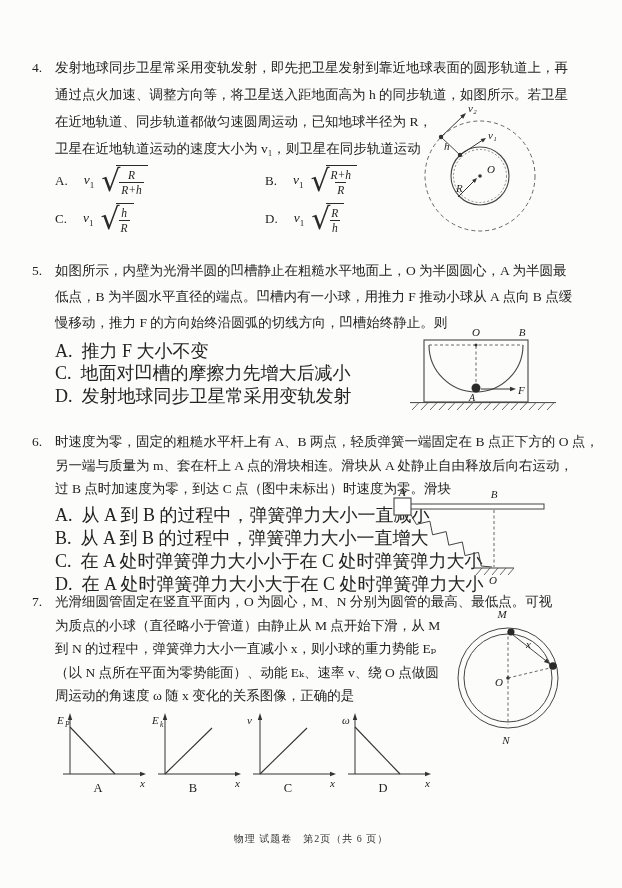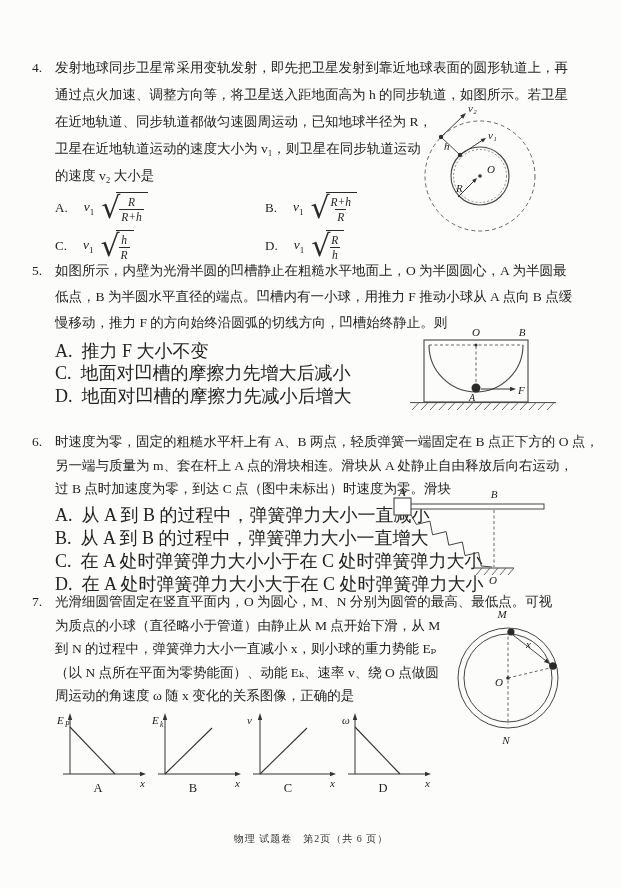--- a/index.html
+++ b/index.html
@@ -56,21 +56,20 @@
 <div class="page">
 
   <section class="q lh27" style="top:54px">
     <div class="line qhead">
       <span class="qnum">4.</span>
       <span>发射地球同步卫星常采用变轨发射，即先把卫星发射到靠近地球表面的圆形轨道上，再</span>
     </div>
     <div class="line indent">通过点火加速、调整方向等，将卫星送入距地面高为 h 的同步轨道，如图所示。若卫星</div>
     <div class="line indent">在近地轨道、同步轨道都做匀速圆周运动，已知地球半径为 R，</div>
     <div class="line indent">卫星在近地轨道运动的速度大小为 v₁，则卫星在同步轨道运动</div>
-    <div class="line indent">的速度 v₂ 大小是</div>
 
     <div class="optrow">
       <span class="opt4">
         <span class="olabel">A.</span>
         <span><span class="mi">v</span><sub class="msub">1</sub></span>
         <span class="sqrt">
             <span class="radsign">√</span>
             <span class="radbody">
               <span class="frac">
                 <span class="num">R</span>
@@ -147,21 +146,21 @@
   <section class="q lh26" style="top:258px">
     <div class="line qhead">
       <span class="qnum">5.</span>
       <span>如图所示，内壁为光滑半圆的凹槽静止在粗糙水平地面上，O 为半圆圆心，A 为半圆最</span>
     </div>
     <div class="line indent">低点，B 为半圆水平直径的端点。凹槽内有一小球，用推力 F 推动小球从 A 点向 B 点缓</div>
     <div class="line indent">慢移动，推力 F 的方向始终沿圆弧的切线方向，凹槽始终静止。则</div>
     <div class="q5opts">
       <div class="optline"><span class="olabel">A.</span><span>推力 F 大小不变</span></div>
       <div class="optline"><span class="olabel">C.</span><span>地面对凹槽的摩擦力先增大后减小</span></div>
-      <div class="optline"><span class="olabel">D.</span><span>地面对凹槽的摩擦力先减小后增大</span></div>
+      <div class="optline"><span class="olabel">D.</span><span>发射地球同步卫星常采用变轨发射</span></div>
     </div>
 
     <svg class="fig" style="left:374px;top:66px" width="205" height="108" viewBox="0 0 205 108">
       <rect x="18" y="16" width="104" height="62" fill="none" stroke="#444" stroke-width="1.1"></rect>
       <line x1="23" y1="21" x2="117" y2="21" stroke="#555" stroke-width="0.9" stroke-dasharray="3,2.5"></line>
       <path d="M23 21 A47 47 0 0 0 117 21" fill="none" stroke="#444" stroke-width="1.1"></path>
       <circle cx="70" cy="21" r="1.5" fill="#333"></circle>
       <text x="70" y="12" class="svglbl" text-anchor="middle">O</text>
       <text x="116" y="12" class="svglbl" text-anchor="middle">B</text>
       <line x1="70" y1="22" x2="70" y2="61" stroke="#555" stroke-width="0.9" stroke-dasharray="3,2.5"></line>

